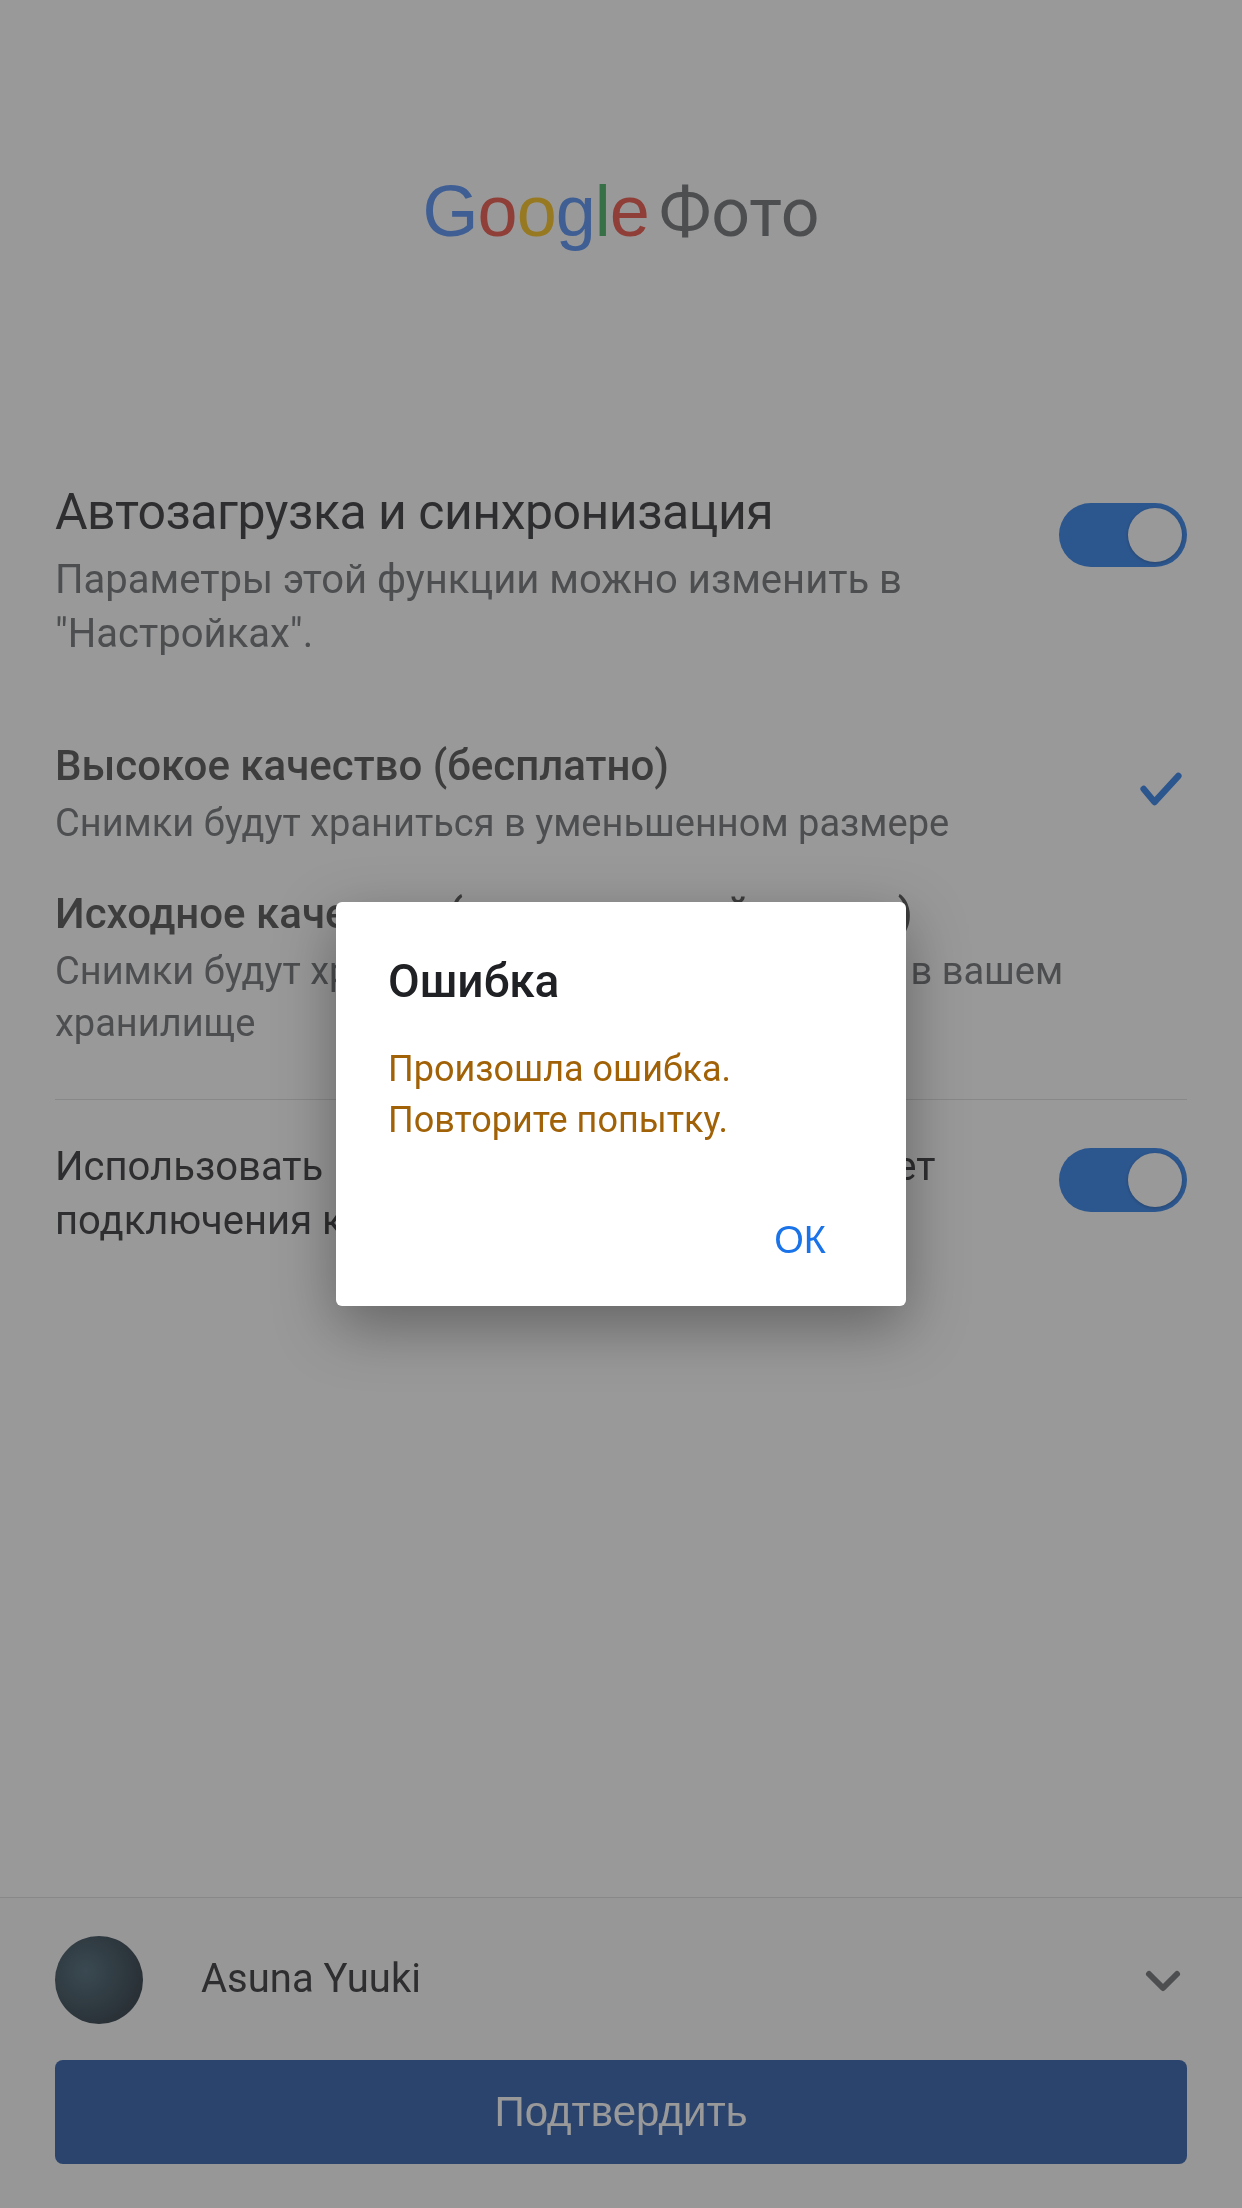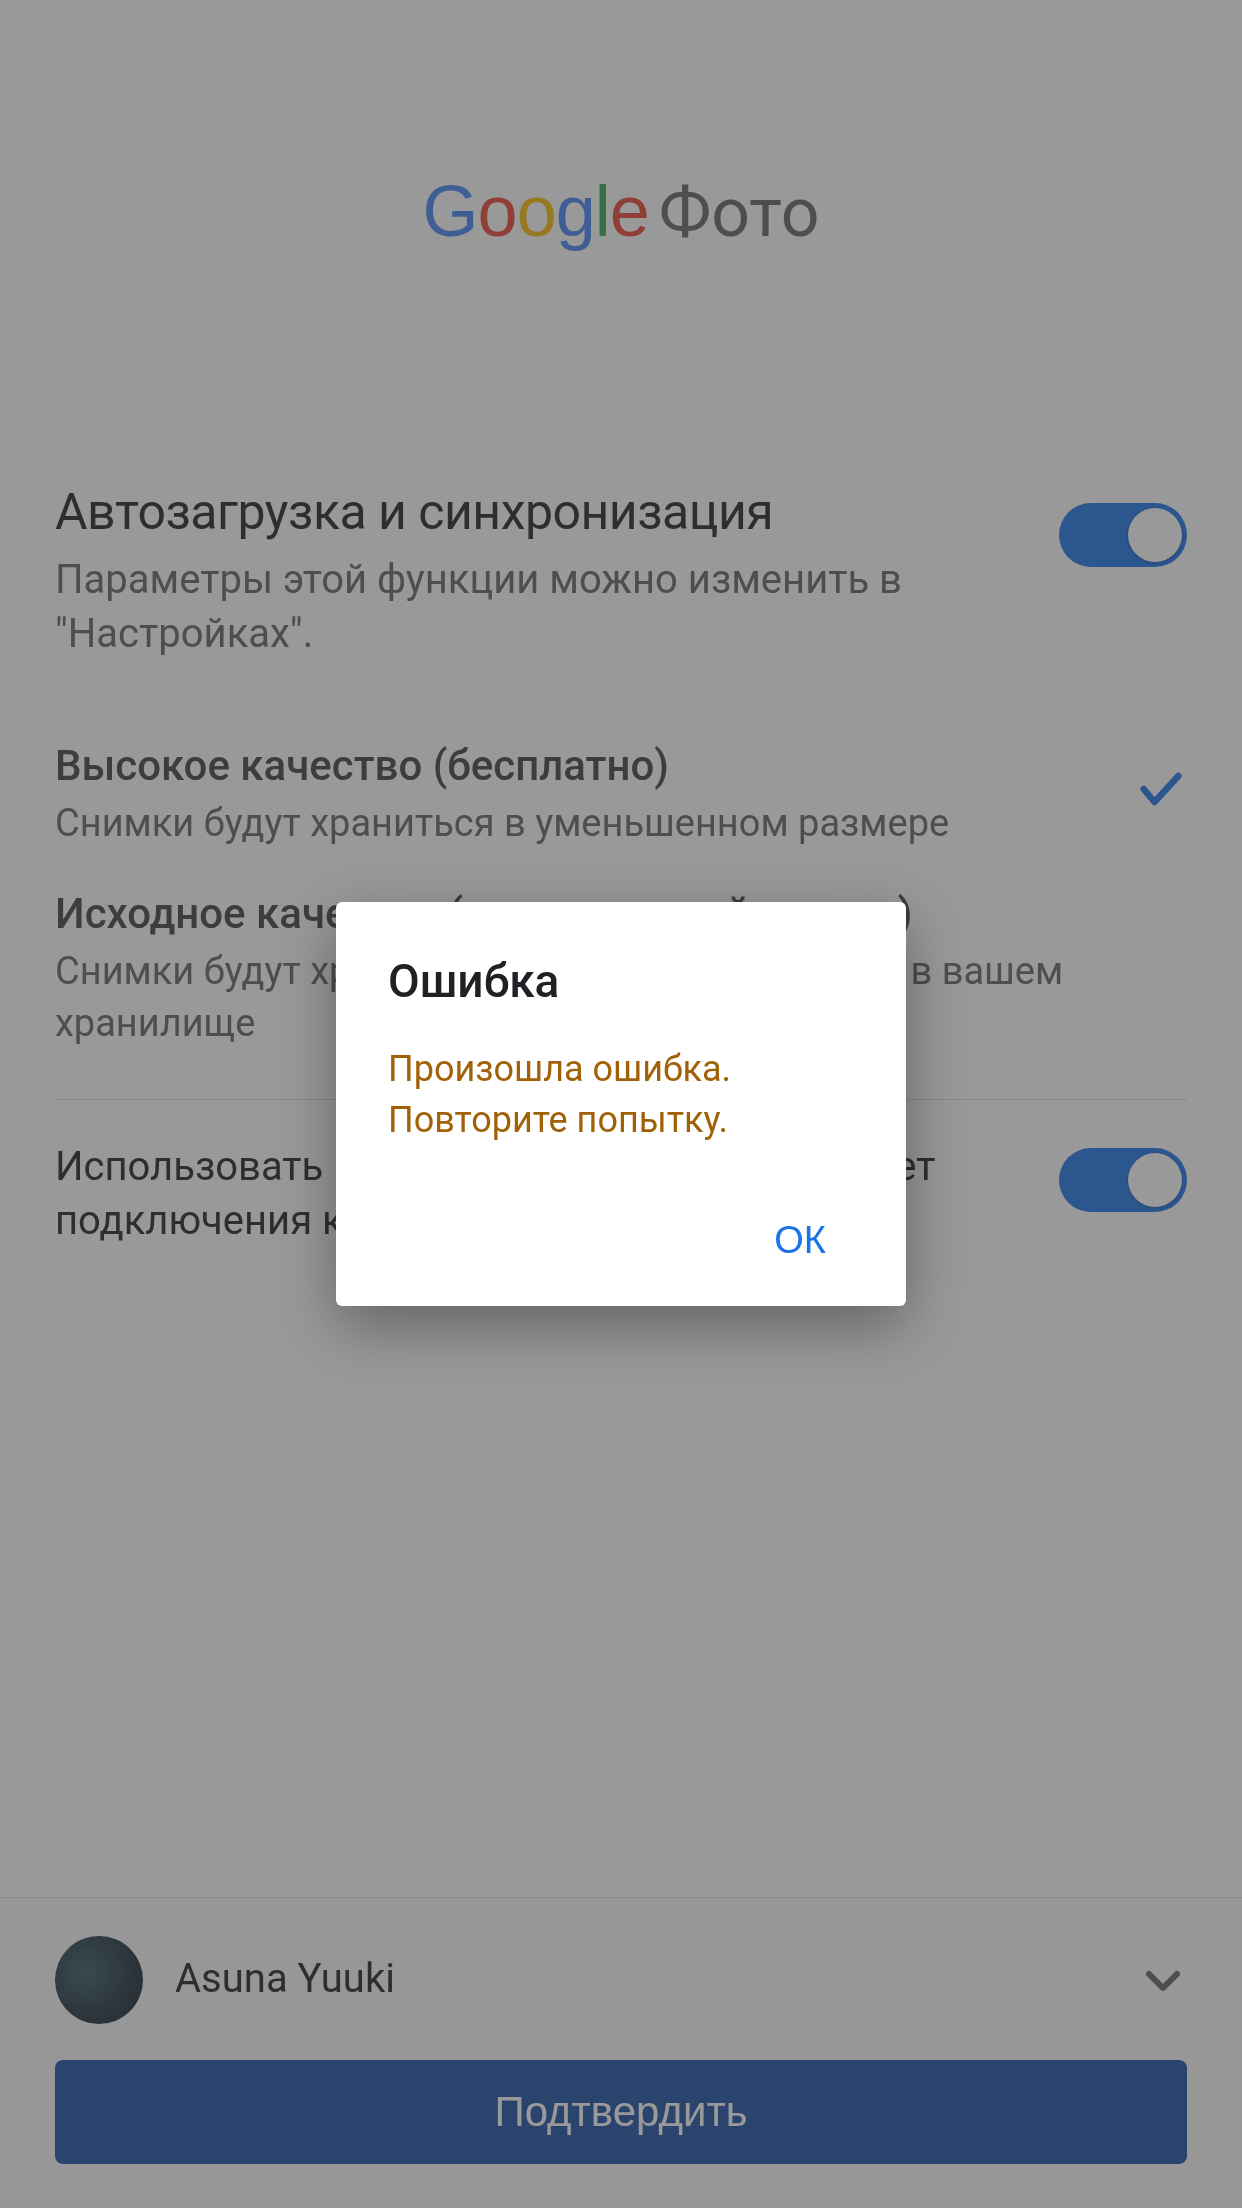--- a/index.html
+++ b/index.html
@@ -19,21 +19,21 @@
     .option-sub { font-size: 38px; color: #5f6368; line-height: 1.35; }
     .switch { width: 128px; height: 64px; background: #1a73e8; border-radius: 40px; position: relative; flex-shrink: 0; margin-top: 20px; }
     .switch::after { content: ""; position: absolute; right: 5px; top: 5px; width: 54px; height: 54px; background: #fff; border-radius: 50%; box-shadow: 0 1px 3px rgba(0,0,0,0.3); }
     .check-icon { width: 52px; height: 52px; flex-shrink: 0; margin-top: 22px; }
     .check-icon svg { width: 100%; height: 100%; }
     .spacer-top { height: 40px; }
     .divider { height: 1px; background: #dadce0; margin: 10px 0 40px; }
     .footer { position: absolute; left: 0; right: 0; bottom: 0; border-top: 1px solid #dadce0; background: #fafafa; padding: 38px 55px 44px; }
     .account { display: flex; align-items: center; gap: 32px; margin-bottom: 36px; }
     .avatar { width: 88px; height: 88px; border-radius: 50%; background: radial-gradient(circle at 35% 40%, #3a5a6a 0%, #1e3240 55%, #0b1620 100%); flex-shrink: 0; }
-    .account-text { flex: 1; }
+    .account-text { flex: 1; margin-left: 26px; }
     .account-name { font-size: 40px; color: #202124; margin-bottom: 4px; }
     .account-email { font-size: 36px; color: #5f6368; }
     .chevron { width: 48px; height: 48px; }
     .chevron svg { width: 100%; height: 100%; }
     .confirm-btn { width: 100%; height: 104px; background: #1a4ea3; color: #fff; font-size: 42px; border: none; border-radius: 8px; cursor: pointer; }
     .overlay { position: absolute; inset: 0; background: rgba(60,60,60,0.52); display: flex; align-items: center; justify-content: center; }
     .dialog { width: 570px; background: #fff; border-radius: 6px; padding: 52px 52px 30px; box-shadow: 0 20px 60px rgba(0,0,0,0.35); }
     .dialog-title { font-size: 46px; color: #202124; font-weight: 500; margin-bottom: 36px; }
     .dialog-body { font-size: 36px; color: #a16207; line-height: 1.4; margin-bottom: 60px; white-space: pre-line; }
     .dialog-actions { text-align: right; }

